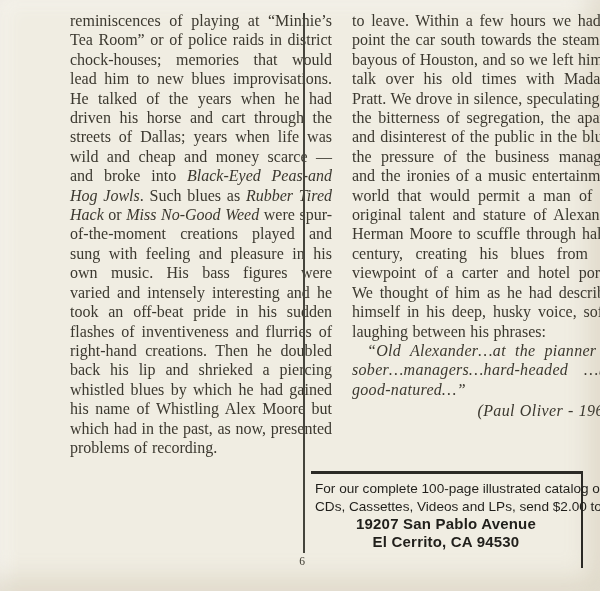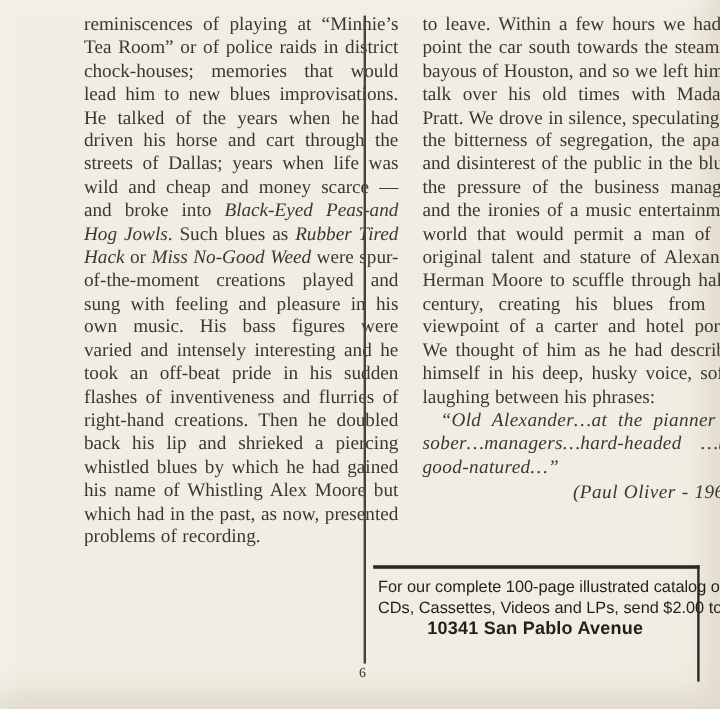--- a/index.html
+++ b/index.html
@@ -95,16 +95,17 @@
 
 <div class="col right-col" id="right-col">
     <p><span>to leave. Within a few hours we had to point the car south towards the steaming bayous of Houston, and so we left him to talk over his old times with Madame Pratt. We drove in silence, speculating on the bitterness of segregation, the apathy and disinterest of the public in the blues, the pressure of the business managers and the ironies of a music entertainment world that would permit a man of the original talent and stature of Alexander Herman Moore to scuffle through half a century, creating his blues from the viewpoint of a carter and hotel porter. We thought of him as he had described himself in his deep, husky voice, softly laughing between his phrases:</span></p>
     <p class="quote"><span class="italic">“Old Alexander…at the pianner …sober…managers…hard-headed …but good-natured…”</span></p>
     <p class="attribution"><span class="italic">(Paul Oliver - 1960)</span></p>
   </div>
 
 <div class="catalog-box">
   <div class="cat-line">For our complete 100-page illustrated catalog of</div>
   <div class="cat-line">CDs, Cassettes, Videos and LPs, send $2.00 to:</div>
-  <div class="cat-bold">10341 San Pablo Avenue</div>
+  <div class="cat-bold">19207 San Pablo Avenue</div>
+  <div class="cat-bold">El Cerrito, CA 94530</div>
 </div>
 
 <div class="page-num">6</div>
 
 </body></html>

